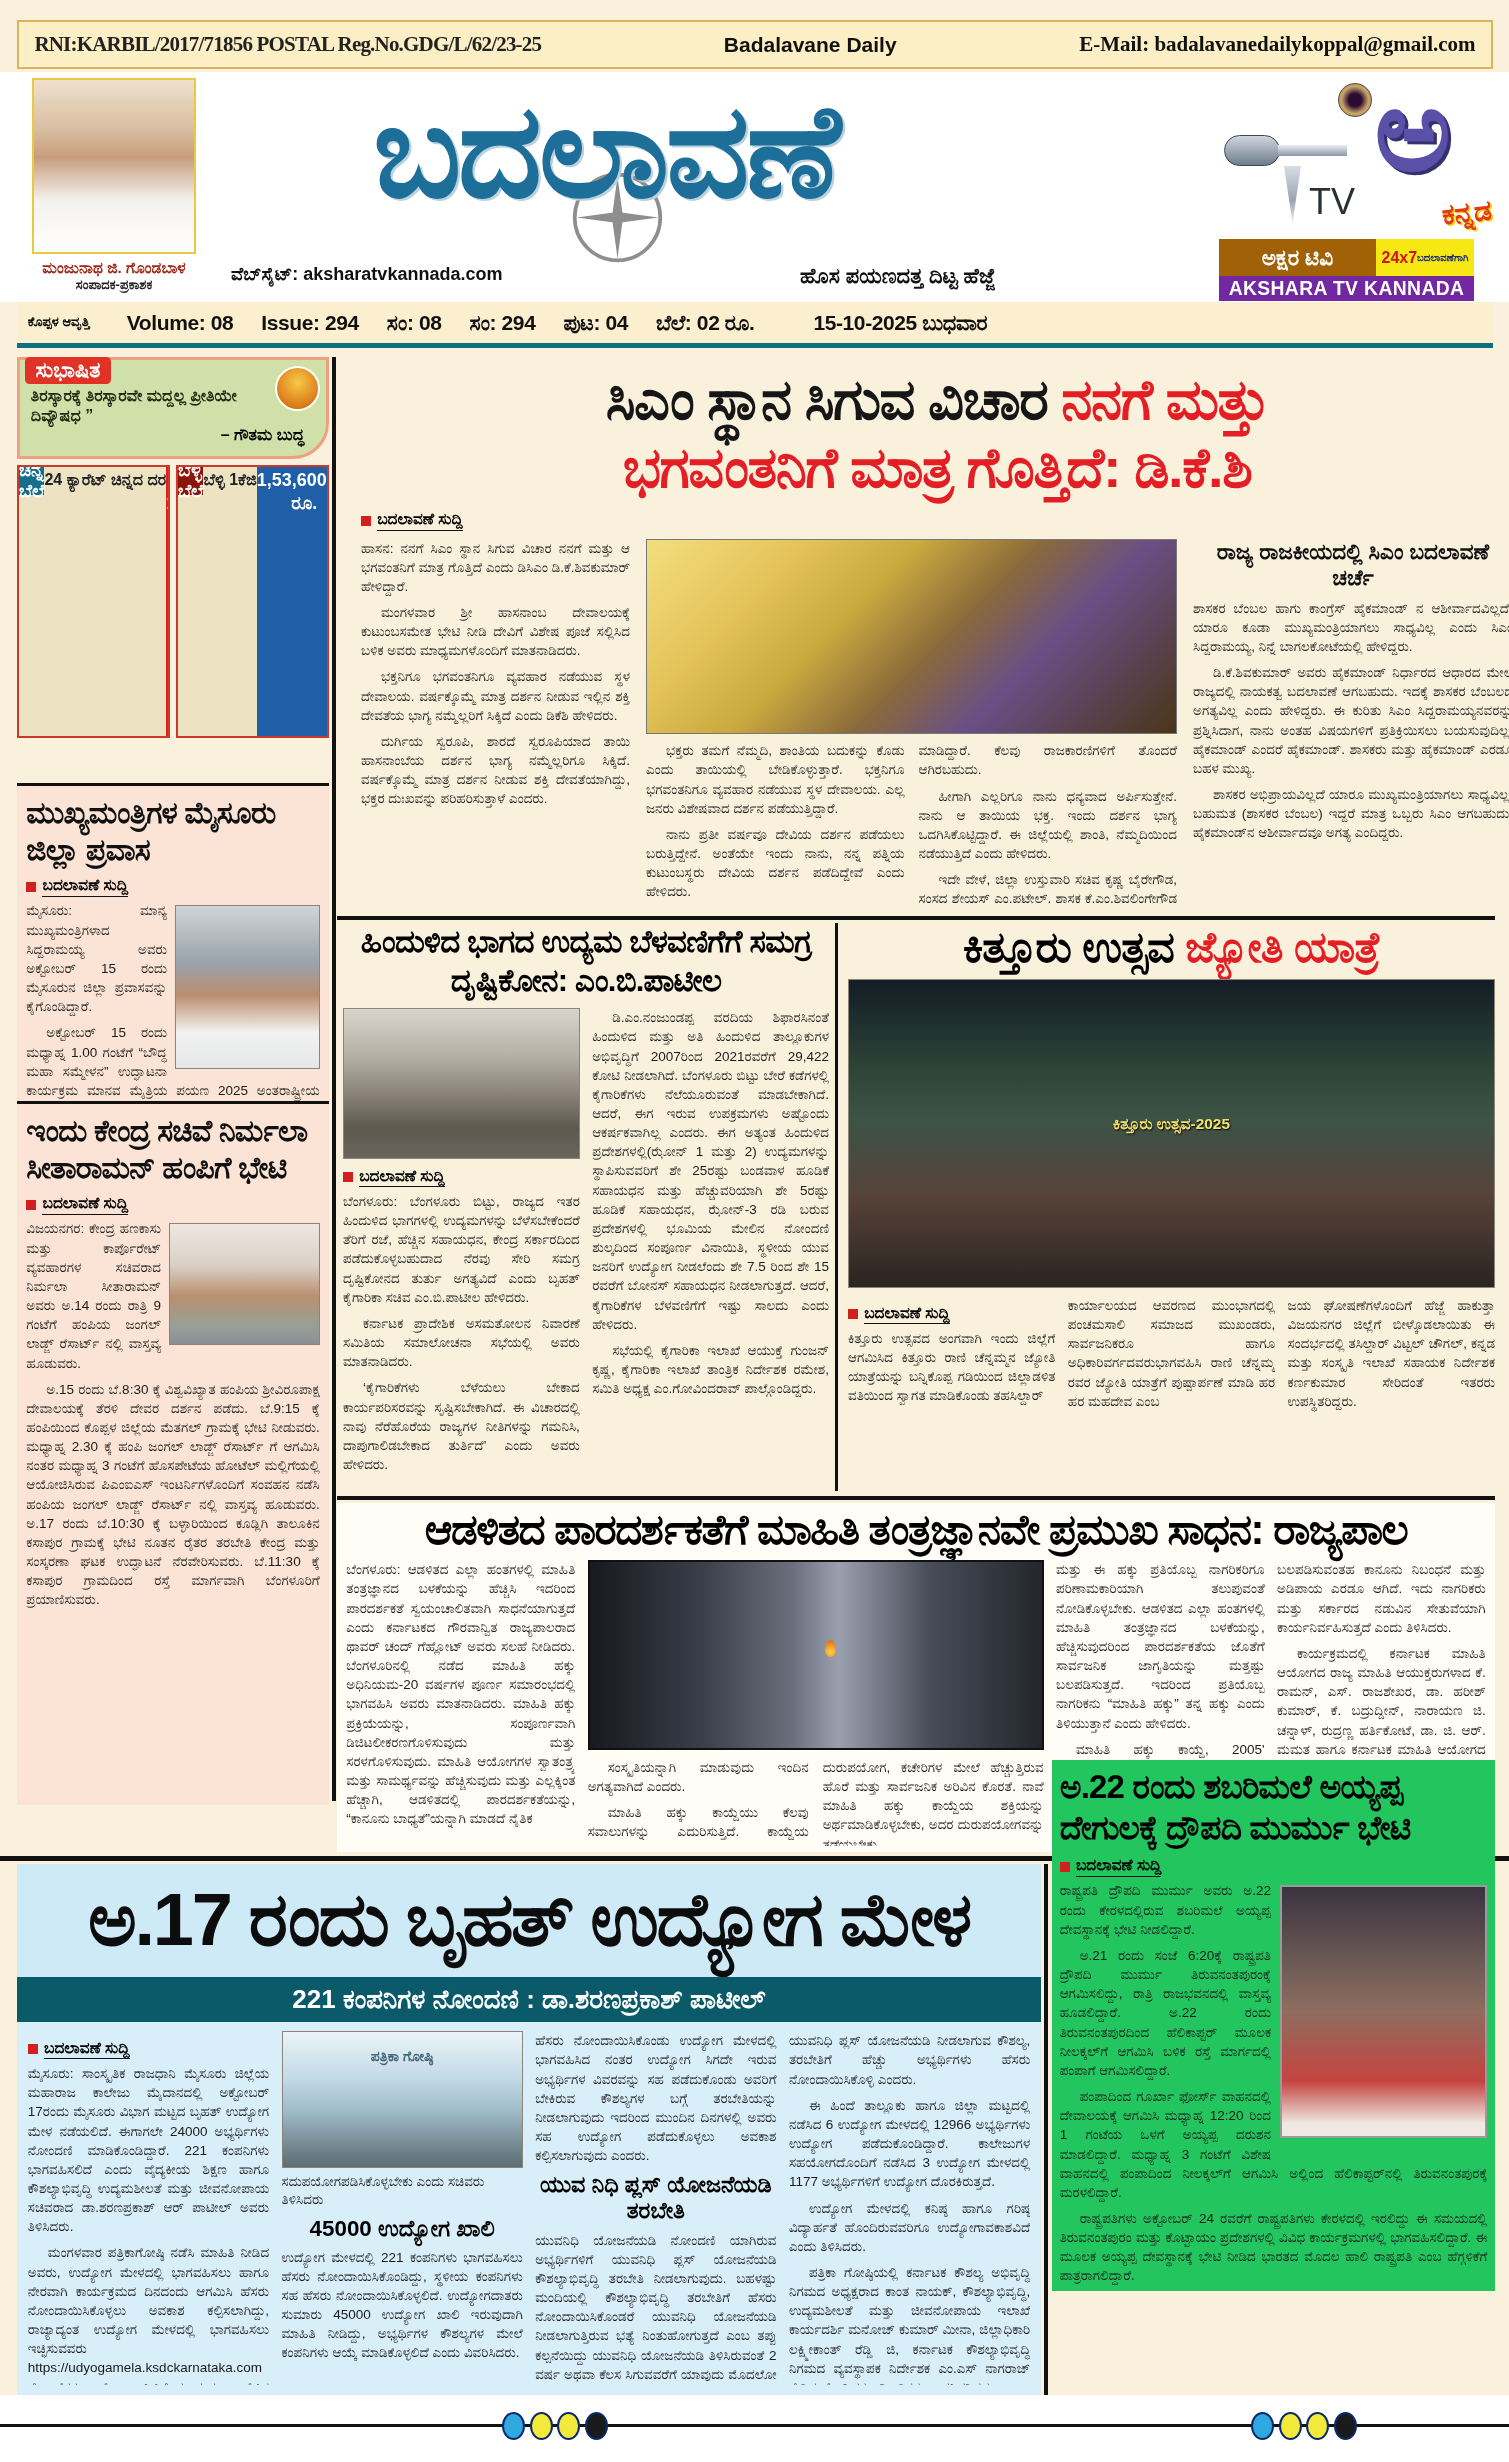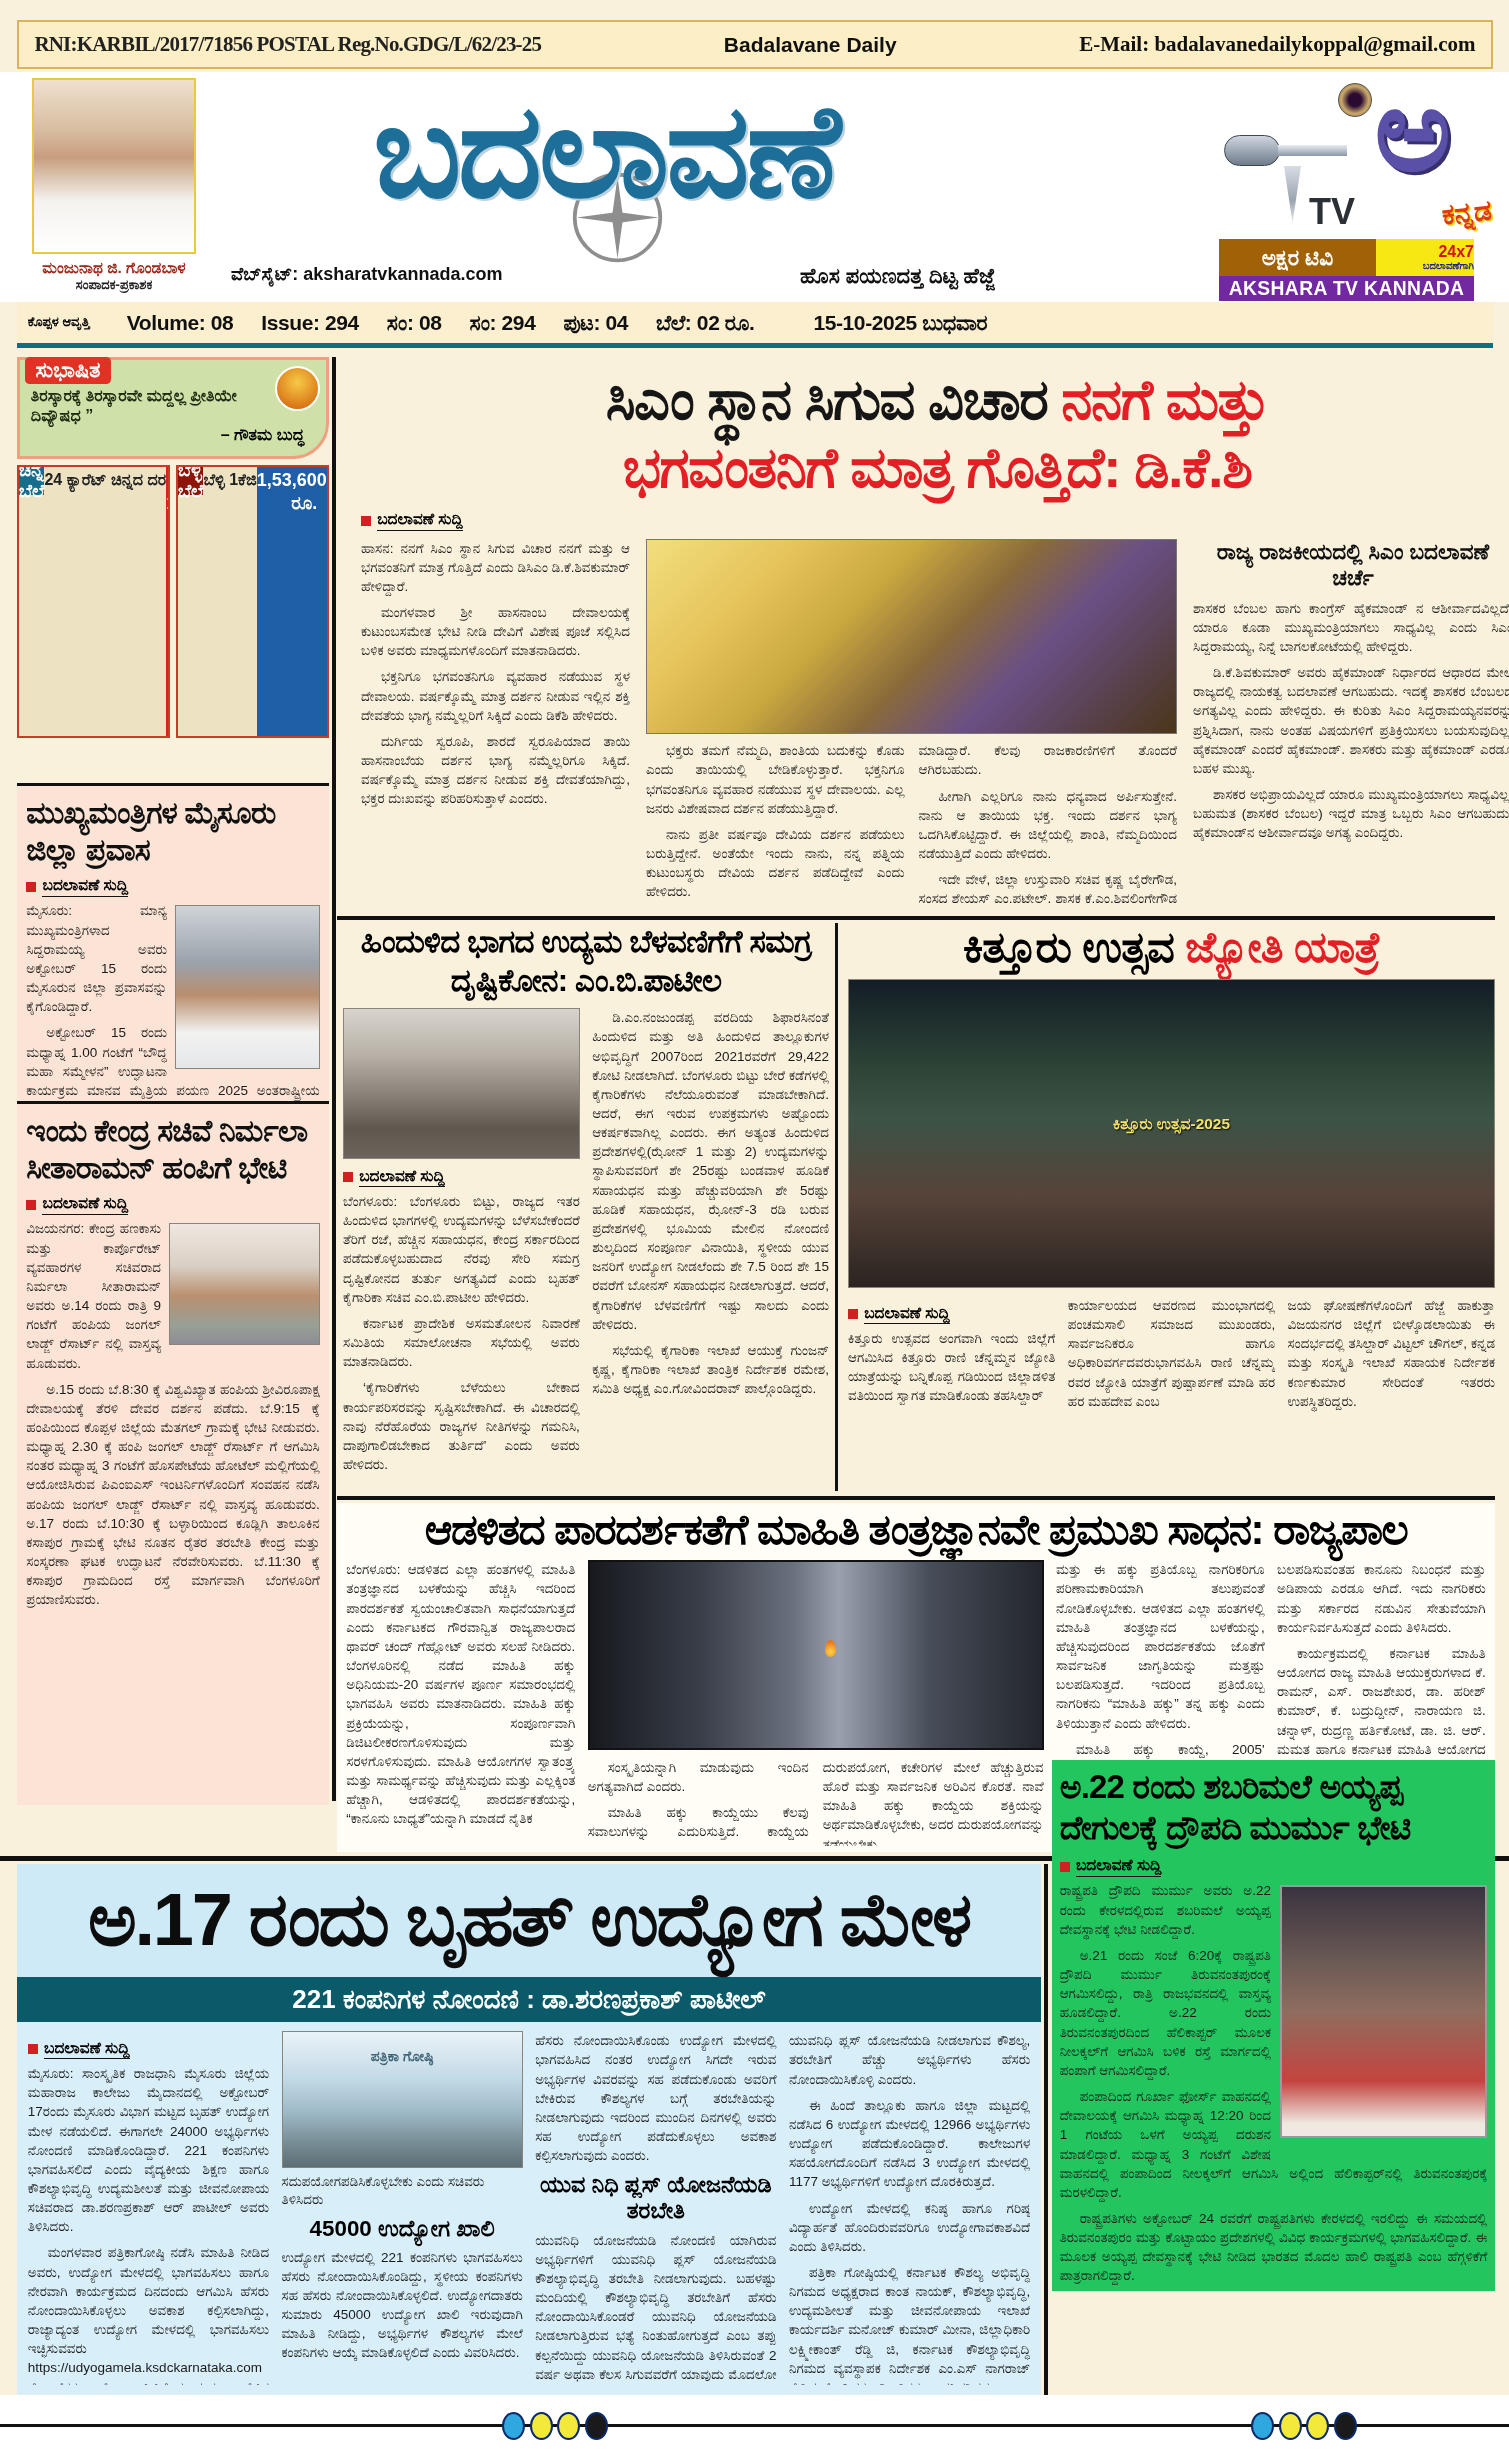--- a/index.html
+++ b/index.html
@@ -31,27 +31,27 @@
   .tvlogo { position:absolute; right:14px; top:3.1px; width:303px; height:224px; }
   .tv-a { position:absolute; right:45px; top:-12.4px; font-size:116px; font-weight:800; color:#5A50A8; text-shadow:3.1px 3.1px 0 #37306e; }
   .tv-lens { position:absolute; right:124px; top:7.7px; width:34px; height:34px; border-radius:50%;
              background:radial-gradient(circle,#2a0a30 28%,#c9a86a 60%,#7d5d33 100%); border:1.5px solid #555; }
   .tv-mic { position:absolute; left:31px; top:60px; width:56px; height:31px; border-radius:15.4px;
             background:linear-gradient(180deg,#cfd6df,#6f7c8c); border:1.5px solid #3c4752; }
   .tv-mic:after { content:""; position:absolute; left:53px; top:9.3px; width:69px; height:10.8px;
                   background:linear-gradient(180deg,#e8edf2,#8b98a8); }
   .tv-nib { position:absolute; left:91px; top:91px; width:17px; height:57px;
             background:linear-gradient(180deg,#d8dde4,#9aa4b0 60%,#e8ecf0); clip-path:polygon(0 0,100% 0,50% 100%); }
-  .tv-tv { position:absolute; left:116px; top:116px; font-size:36px; font-weight:700; color:#2b2f36; }
+  .tv-tv { position:absolute; left:116px; top:106px; font-size:36px; font-weight:400; color:#2b2f36; }
   .tv-kannada { position:absolute; right:4.6px; top:122px; font-size:28px; font-weight:800; color:#E03A10;
                 text-shadow:1.5px 1.5px 0 #f6d415; transform:rotate(-6deg); }
   .tv-badge { position:absolute; left:26px; top:164px; width:255px; height:37px; display:flex; }
   .tv-badge-red { flex:1.6; background:#a16207; color:#fff; display:flex; align-items:center; justify-content:center;
                   font-size:21.6px; font-weight:800; }
-  .tv-badge-yellow { flex:1; background:#F7E713; display:flex; flex-direction:column; align-items:flex-end; justify-content:center; }
+  .tv-badge-yellow { flex:1; background:#F7E713; display:flex; flex-direction:row; align-items:center; justify-content:center; }
   .tv-badge-yellow .t1 { font-size:16px; font-weight:800; color:#CF1510; line-height:1; }
   .tv-badge-yellow .t2 { font-size:10px; font-weight:bold; color:#1b2a7a; line-height:1.1; }
   .tv-band { position:absolute; left:26px; top:201px; width:255px; background:#7228A0; color:#fff; text-align:center;
              font-size:19.3px; font-weight:800; padding:1.5px 0; letter-spacing:0.4px; }
 
   
   .infobar { position:absolute; top:302px; left:17px; width:1476px; height:46px; background:#FBEFD0;
              border-bottom:5.4px solid #0F6F80; display:flex; align-items:center; gap:28px; padding:0 10.8px; }
   .infobar .edition { font-size:13px; font-weight:bold; width:71px; line-height:1.15; }
   .infobar .item { font-size:21px; font-weight:bold; color:#111; letter-spacing:-0.4px; }

